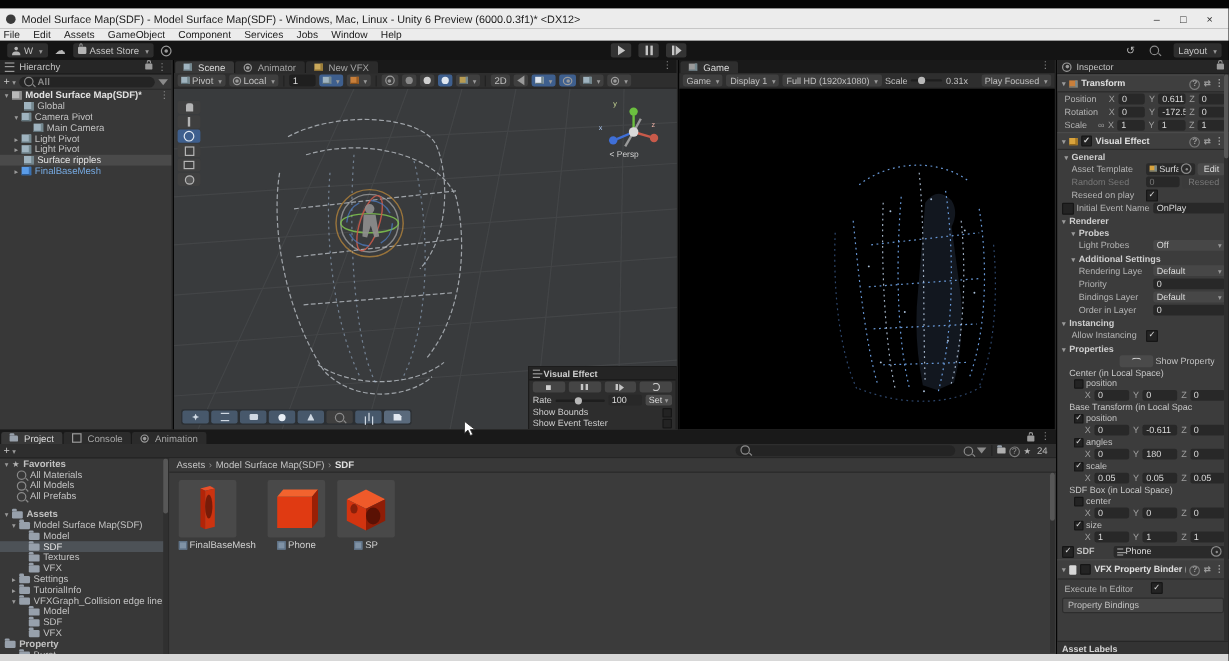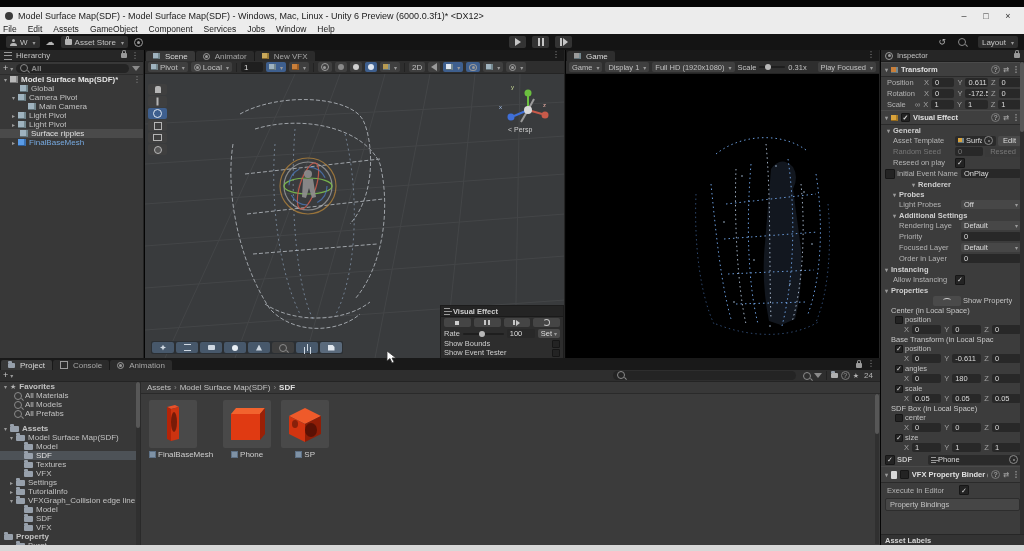--- a/index.html
+++ b/index.html
@@ -657,21 +657,21 @@
       <span class="ilabel">Reseed on play</span>
       <span class="checkbox on"></span>
     </div>
     <div class="irow" style="padding-left:4px;">
       <span class="checkbox"></span>
       <span class="ilabel" style="width:62px;">Initial Event Name</span>
       <div class="insp-field">
           <span>OnPlay</span>
         </div>
     </div>
-    <div class="fold" style="padding-left:4px;margin-left:27px;">
+    <div class="fold" style="padding-left:4px;">
         <span class="arrow-d"></span>
         <span>Renderer</span>
       </div>
     <div class="fold" style="padding-left:12px;">
         <span class="arrow-d"></span>
         <span>Probes</span>
       </div>
     <div class="irow" style="padding-left:18px;">
       <span class="ilabel">Light Probes</span>
       <div class="dd">
@@ -692,21 +692,21 @@
           <span class="caret"></span>
         </div>
     </div>
     <div class="irow" style="padding-left:18px;">
       <span class="ilabel">Priority</span>
       <div class="insp-field">
           <span>0</span>
         </div>
     </div>
     <div class="irow" style="padding-left:18px;">
-      <span class="ilabel">Focused Layer</span>
+      <span class="ilabel">Bindings Layer</span>
       <div class="dd">
           <span>Default</span>
           <span class="sp"></span>
           <span class="caret"></span>
         </div>
     </div>
     <div class="irow" style="padding-left:18px;">
       <span class="ilabel">Order in Layer</span>
       <div class="insp-field">
           <span>0</span>

